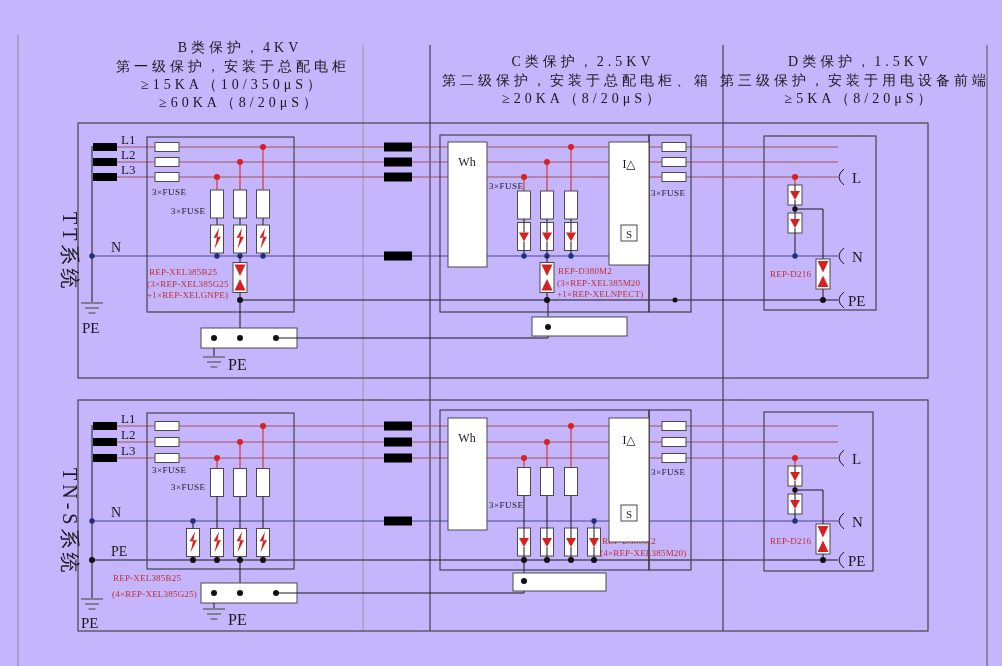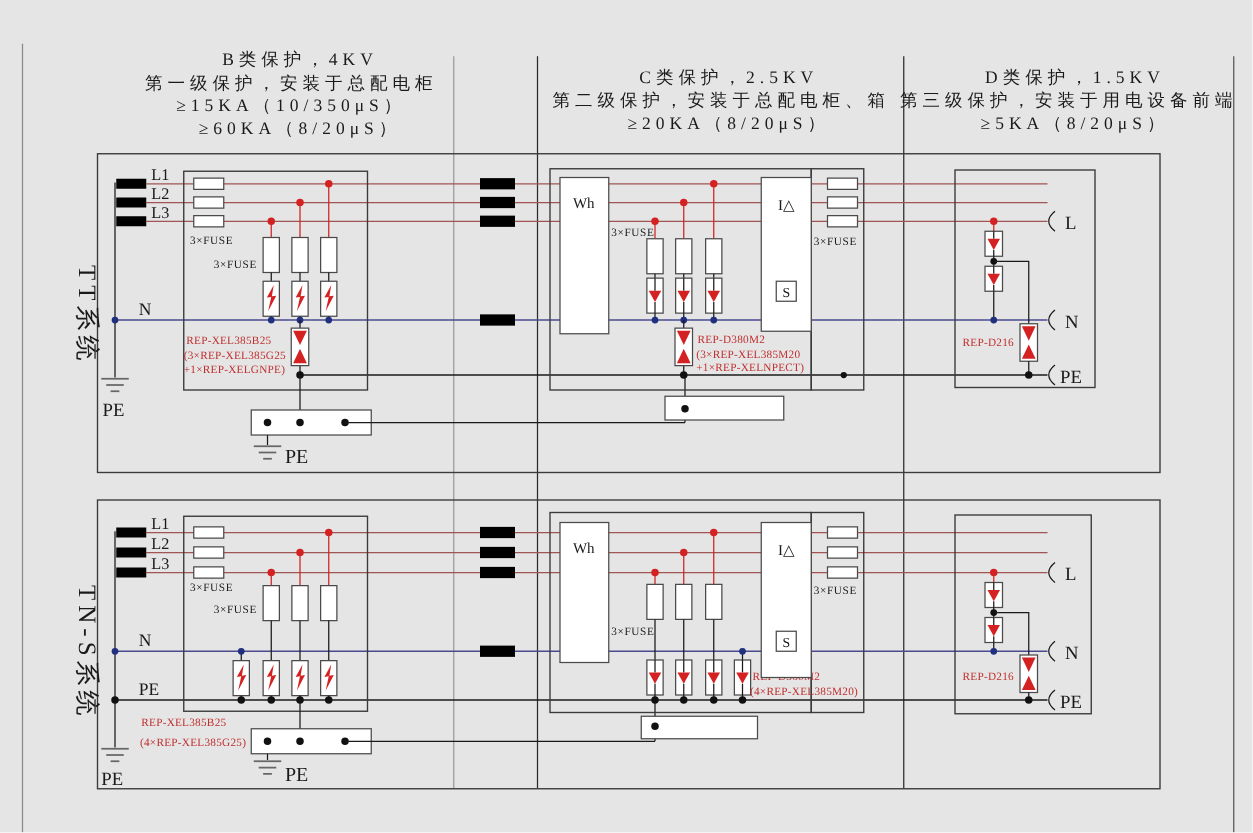--- a/index.html
+++ b/index.html
@@ -1,16 +1,16 @@
 <!DOCTYPE html>
 <html><head>
 <meta charset="utf-8">
 <style>
   html,body{margin:0;padding:0;background:#ffffff;}
-  .stage{position:relative;width:1002px;height:666px;background:#e5e5e5;overflow:hidden;
+  .stage{position:relative;width:1002px;height:666px;background:#c4b5fd;overflow:hidden;
          font-family:"Liberation Serif","DejaVu Serif",serif;text-align:right;}
   svg text{font-family:"Liberation Serif","DejaVu Serif",serif;fill:#1a1a1a;}
   .hdr{font-size:14px;letter-spacing:4px;}
   .sys{font-size:20px;letter-spacing:4px;}
   .buslab{font-size:13px;}
   .nlab{font-size:14px;}
   .pelab{font-size:15px;}
   .conlab{font-size:15px;}
   .boxlab{font-size:12px;}
   .slab{font-size:11px;}

